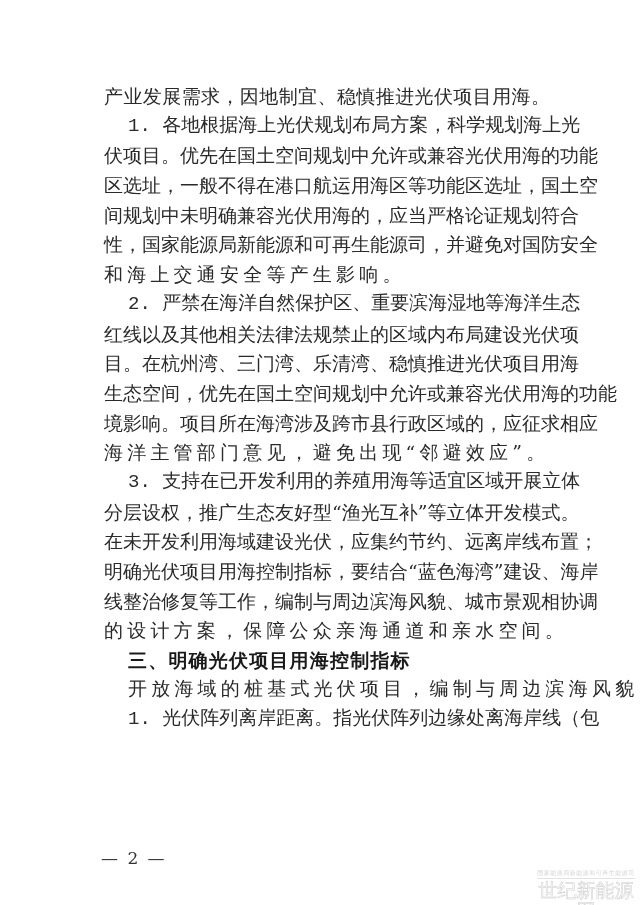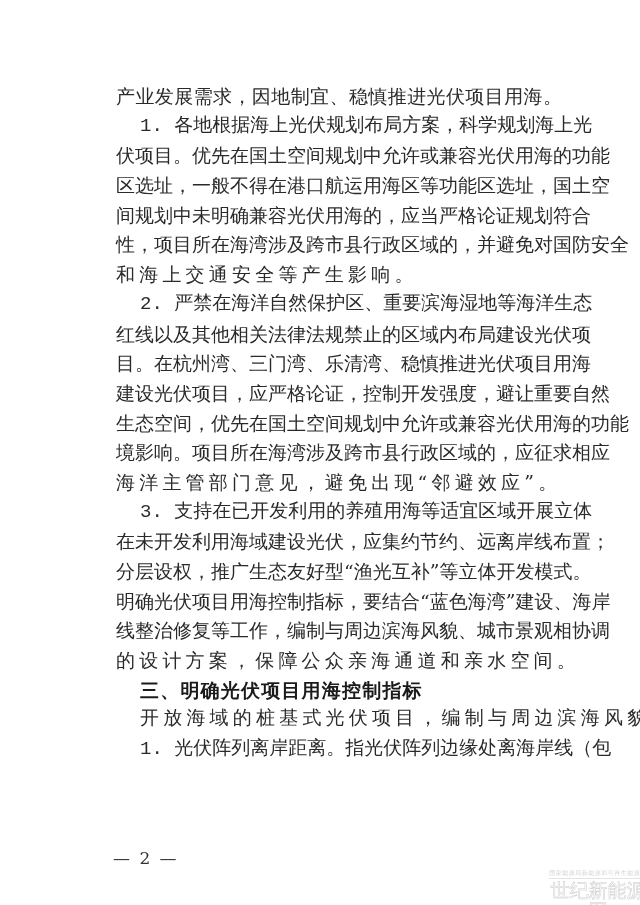--- a/index.html
+++ b/index.html
@@ -10,21 +10,21 @@
     body {
       width: 640px;
       height: 905px;
       position: relative;
       overflow: hidden;
       font-family: "DejaVu Serif", "Liberation Serif", serif;
       color: #2a2a2a;
     }
     .page {
       position: absolute;
-      left: 16px; top: 0;
+      left: 4px; top: 0;
       width: 622px; height: 905px;
     }
     .body-text {
       position: absolute;
       left: 100px;
       top: 82px;
       width: 446px;
     }
     .line {
       height: 29.7px;
@@ -86,32 +86,31 @@
 </head>
 <body>
 
 <div class="page">
   <div class="body-text">
     <div class="line justify">产业发展需求，因地制宜、稳慎推进光伏项目用海。</div>
     <div class="line justify indent">1. 各地根据海上光伏规划布局方案，科学规划海上光</div>
     <div class="line justify">伏项目。优先在国土空间规划中允许或兼容光伏用海的功能</div>
     <div class="line justify">区选址，一般不得在港口航运用海区等功能区选址，国土空</div>
     <div class="line justify">间规划中未明确兼容光伏用海的，应当严格论证规划符合</div>
-    <div class="line justify">性，项目所在海湾涉及跨市县行政区域的，并避免对国防安全</div>
+    <div class="line justify">性，国家能源局新能源和可再生能源司，并避免对国防安全</div>
     <div class="line">和海上交通安全等产生影响。</div>
     <div class="line justify indent">2. 严禁在海洋自然保护区、重要滨海湿地等海洋生态</div>
     <div class="line justify">红线以及其他相关法律法规禁止的区域内布局建设光伏项</div>
     <div class="line justify">目。在杭州湾、三门湾、乐清湾、稳慎推进光伏项目用海</div>
-    <div class="line justify">建设光伏项目，应严格论证，控制开发强度，避让重要自然</div>
     <div class="line justify">生态空间，优先在国土空间规划中允许或兼容光伏用海的功能</div>
     <div class="line justify">境影响。项目所在海湾涉及跨市县行政区域的，应征求相应</div>
     <div class="line">海洋主管部门意见，避免出现“邻避效应”。</div>
     <div class="line justify indent">3. 支持在已开发利用的养殖用海等适宜区域开展立体</div>
+    <div class="line justify">分层设权，推广生态友好型“渔光互补”等立体开发模式。</div>
     <div class="line justify">在未开发利用海域建设光伏，应集约节约、远离岸线布置；</div>
-    <div class="line justify">分层设权，推广生态友好型“渔光互补”等立体开发模式。</div>
     <div class="line justify">明确光伏项目用海控制指标，要结合“蓝色海湾”建设、海岸</div>
     <div class="line justify">线整治修复等工作，编制与周边滨海风貌、城市景观相协调</div>
     <div class="line">的设计方案，保障公众亲海通道和亲水空间。</div>
     <div class="line heading indent">三、明确光伏项目用海控制指标</div>
     <div class="line indent">开放海域的桩基式光伏项目，编制与周边滨海风貌：</div>
     <div class="line justify indent">1. 光伏阵列离岸距离。指光伏阵列边缘处离海岸线（包</div>
   </div>
 
   <div class="page-number">— 2 —</div>
 

